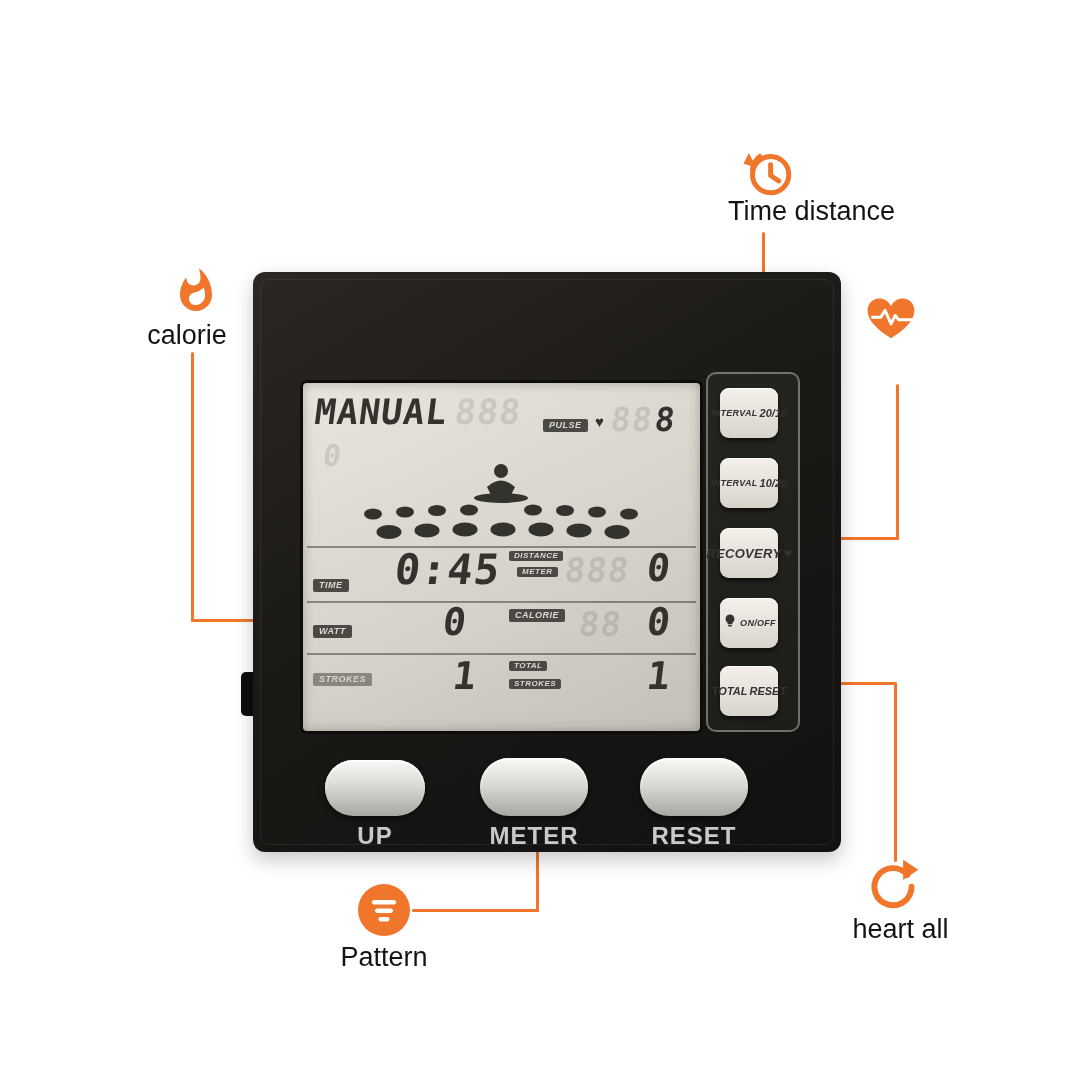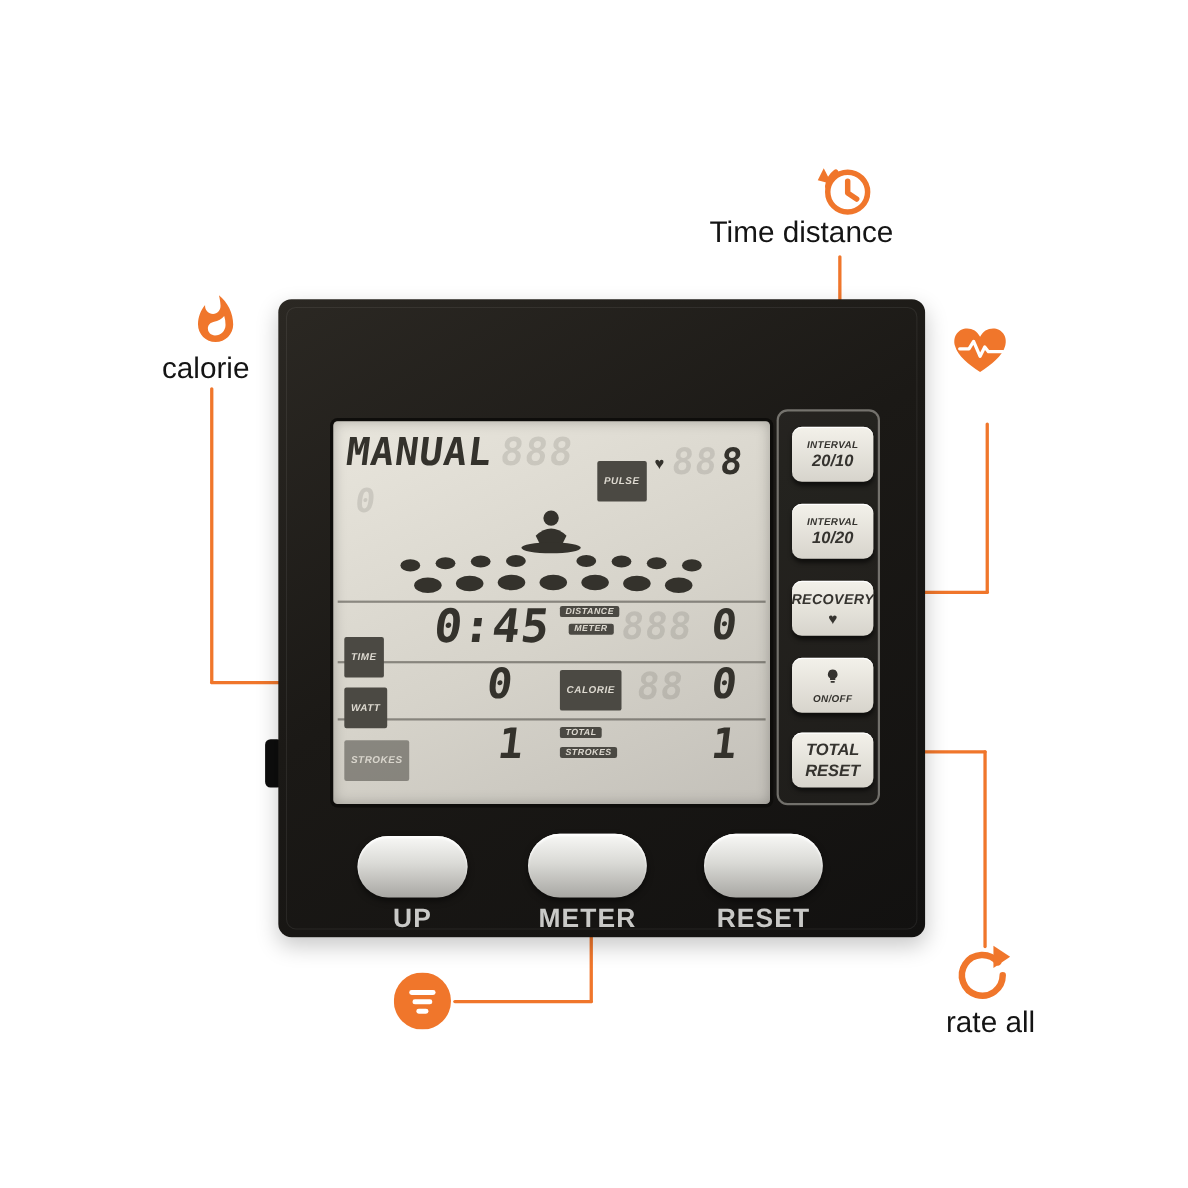--- a/index.html
+++ b/index.html
@@ -13,34 +13,34 @@
             border-radius:12px; box-shadow:0 8px 20px rgba(0,0,0,.22); }
   .device-frame { position:absolute; inset:7px; border:1px solid rgba(255,255,255,.07); border-radius:9px; }
   .side-tab { background:#0d0d0d; border-radius:5px; }
 
   .lcd { position:absolute; background:linear-gradient(155deg,#e8e5dc 0%,#d6d3ca 55%,#c3c0b9 100%);
          border-radius:4px; box-shadow:inset 0 0 12px rgba(0,0,0,.25), 0 0 0 3px #0e0d0b; }
   .seg { font-family:"DejaVu Sans Mono", monospace; font-weight:bold; color:#34322c;
          transform:skewX(-7deg); line-height:1; position:absolute; letter-spacing:1px; }
   .ghost { opacity:.13; }
   .badge { position:absolute; background:#4b4943; color:#ddd9d0; font-size:9px; font-weight:bold;
-           font-style:italic; padding:14px 6px; border-radius:2px; letter-spacing:.5px; line-height:1; }
+           font-style:italic; padding:2px 6px; border-radius:2px; letter-spacing:.5px; line-height:1; }
   .badge-sm { font-size:8px; padding:1px 5px; }
   .divider { position:absolute; left:4px; width:389px; height:2px; background:rgba(55,53,47,.5); }
   .lcd-heart { position:absolute; color:#34322c; }
 
   .side-panel { position:absolute; border:2px solid rgba(216,213,204,.45); border-radius:10px;
                 background:rgba(150,147,140,.08); }
-  .sidebtn { position:absolute; left:12px; width:74px; height:50px;
+  .sidebtn { position:absolute; left:12px; width:58px; height:50px;
              background:linear-gradient(180deg,#f3f1ea,#d7d4cc); border-radius:9px;
              box-shadow:0 3px 4px rgba(0,0,0,.55), inset 0 1px 0 #fff;
-             display:flex; flex-direction:column; align-items:center; justify-content:center; gap:2px;
+             display:flex; flex-direction:row; align-items:center; justify-content:center; gap:2px;
              color:#35332f; font-weight:bold; font-style:italic; cursor:pointer; }
   .sb-line1 { font-size:9px; letter-spacing:.3px; }
-  .sb-line2 { font-size:15px; }
+  .sb-line2 { font-size:11px; }
   .sb-heart { font-size:14px; font-style:normal; }
 
   .oval { position:absolute; background:linear-gradient(180deg,#f8f8f6 0%,#dadad6 45%,#a8a7a3 100%);
           border-radius:32px; box-shadow:0 3px 6px rgba(0,0,0,.5), inset 0 2px 2px rgba(255,255,255,.9);
           cursor:pointer; }
   .oval-label { position:absolute; color:#c9c9c7; font-size:24px; font-weight:bold;
                 letter-spacing:1px; text-align:center; }
 </style>
 </head>
 <body>
@@ -48,21 +48,21 @@
 <div class="stage">
 
   <div class="abs" style="left:738px;top:142px;width:58px;height:58px">
     <svg viewBox="0 0 64 64" width="58" height="58" fill="none" stroke="#f0762b" stroke-width="5.5" stroke-linecap="round" stroke-linejoin="round">
       <circle cx="36" cy="36" r="20"></circle>
       <path d="M36 25v12l9 6"></path>
       <path d="M16 30 A21 21 0 0 1 24 16"></path>
       <path d="M6 24 L20 28 L12 12 Z" fill="#f0762b" stroke="none"></path>
     </svg>
   </div>
-  <div class="abs label" style="left:645px;top:196px;width:250px;text-align:left">Time distance</div>
+  <div class="abs label" style="left:645px;top:196px;width:250px;text-align:right">Time distance</div>
   <div class="abs line" style="left:762px;top:232px;width:3px;height:168px"></div>
 
   <div class="abs" style="left:172px;top:264px;width:48px;height:54px">
     <svg viewBox="0 0 24 24" width="48" height="54">
       <path fill="#f0762b" d="M13.5.67s.74 2.65.74 4.8c0 2.06-1.35 3.73-3.41 3.73-2.07 0-3.63-1.67-3.63-3.73l.03-.36C5.21 7.51 4 10.62 4 14c0 4.42 3.58 8 8 8s8-3.58 8-8C20 8.61 17.41 3.8 13.5.67zM11.71 19c-1.78 0-3.22-1.4-3.22-3.14 0-1.62 1.05-2.76 2.81-3.12 1.77-.36 3.6-1.21 4.62-2.58.39 1.29.59 2.65.59 4.04 0 2.65-2.15 4.8-4.8 4.8z"></path>
     </svg>
   </div>
   <div class="abs label" style="left:111px;top:320px;width:152px;text-align:center">calorie</div>
   <div class="abs line" style="left:191px;top:352px;width:3px;height:270px"></div>
   <div class="abs line" style="left:191px;top:619px;width:324px;height:3px"></div>
@@ -77,32 +77,33 @@
   <div class="abs line" style="left:792px;top:537px;width:107px;height:3px"></div>
 
   <div class="abs line" style="left:795px;top:682px;width:102px;height:3px"></div>
   <div class="abs line" style="left:894px;top:682px;width:3px;height:180px"></div>
   <div class="abs" style="left:866px;top:858px;width:54px;height:54px">
     <svg viewBox="0 0 64 64" width="54" height="54" fill="none" stroke="#f0762b" stroke-width="7" stroke-linecap="round">
       <path d="M49 20 A22 22 0 1 0 54 34"></path>
       <path d="M44 2 L62 14 L44 26 Z" fill="#f0762b" stroke="none"></path>
     </svg>
   </div>
-  <div class="abs label" style="left:818px;top:914px;width:165px;text-align:center">rate all</div>
+  <div class="abs label" style="left:818px;top:914px;width:165px;text-align:center">heart all</div>
 
   <div class="abs line" style="left:536px;top:800px;width:3px;height:112px"></div>
   <div class="abs line" style="left:412px;top:909px;width:127px;height:3px"></div>
   <div class="abs" style="left:358px;top:884px;width:52px;height:52px">
     <svg viewBox="0 0 52 52" width="52" height="52">
       <circle cx="26" cy="26" r="26" fill="#f0762b"></circle>
       <rect x="14" y="16" width="24" height="4.5" rx="2.2" fill="#fff"></rect>
       <rect x="17" y="24.5" width="18" height="4.5" rx="2.2" fill="#fff"></rect>
       <rect x="20.5" y="33" width="11" height="4.5" rx="2.2" fill="#fff"></rect>
     </svg>
   </div>
+  <div class="abs label" style="left:308px;top:942px;width:152px;text-align:center">Pattern</div>
 
   <div class="abs side-tab" style="left:241px;top:672px;width:16px;height:44px"></div>
 
   <div class="abs device" style="left:253px;top:272px;width:588px;height:580px">
     <div class="device-frame"></div>
 
     <div class="lcd" style="left:50px;top:111px;width:397px;height:348px">
 
       <div class="seg" style="left:12px;top:12px;font-size:35px">MANUAL</div>
       <div class="seg ghost" style="left:152px;top:12px;font-size:35px">888</div>

